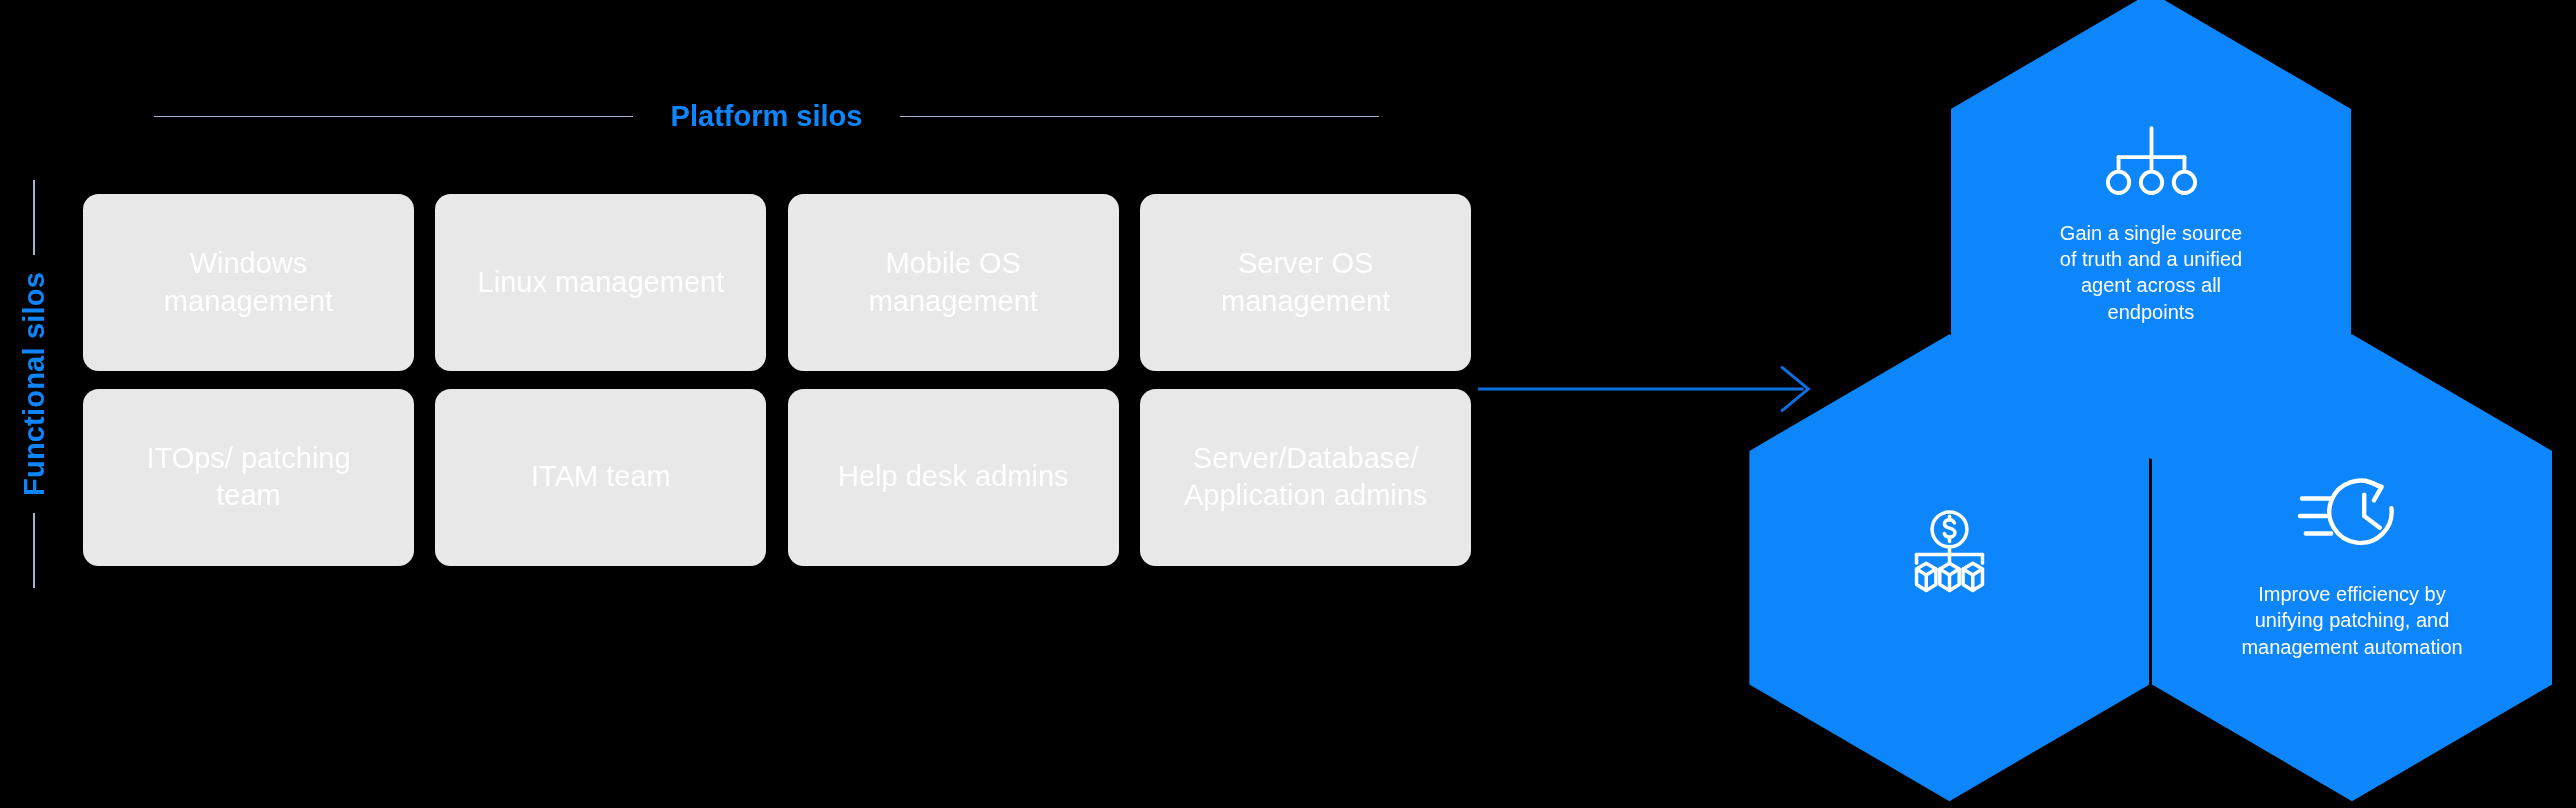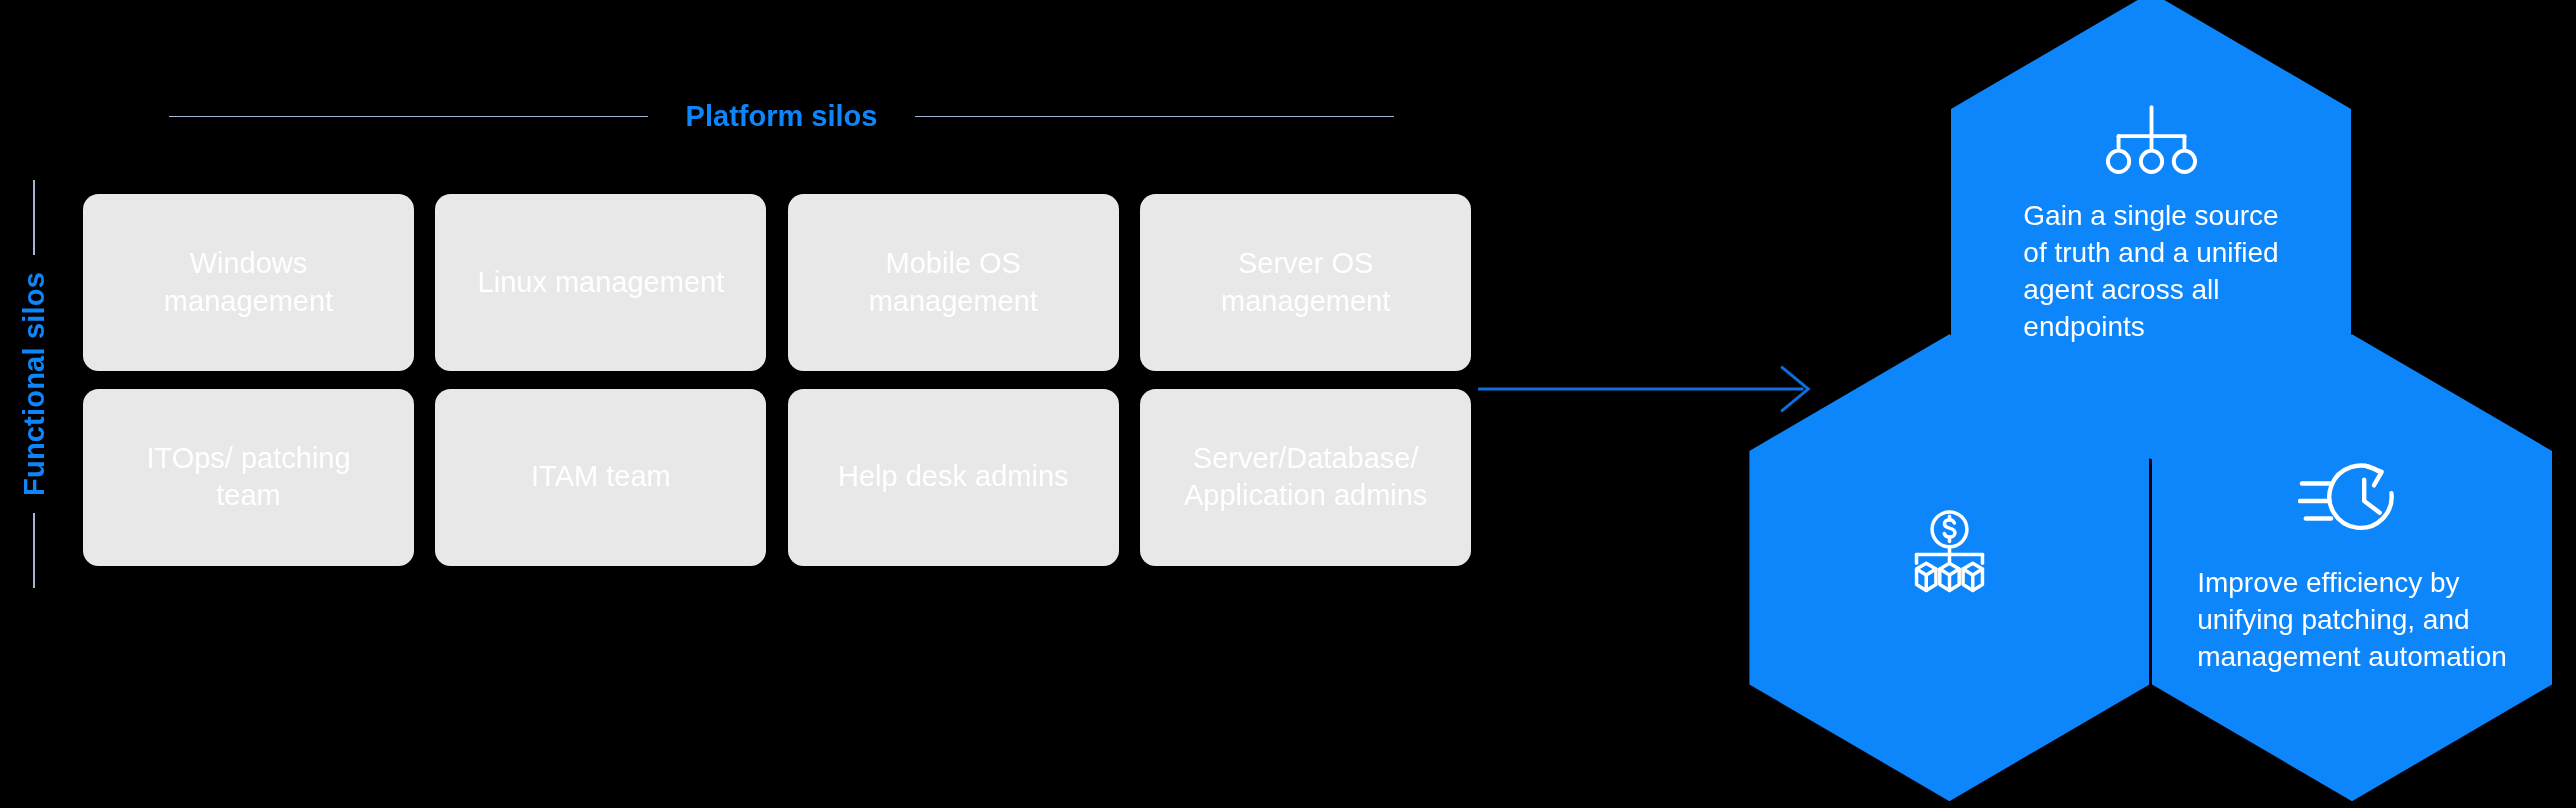--- a/index.html
+++ b/index.html
@@ -41,21 +41,21 @@
     font-size: 29px;
     font-weight: 700;
     letter-spacing: 0.2px;
     padding: 17.5px 0;
     white-space: nowrap;
   }
 
   
   #platform-axis {
     position: absolute;
-    left: 169px;
+    left: 154px;
     top: 97px;
     width: 1225px;
     height: 39px;
     display: flex;
     align-items: center;
     justify-content: center;
     gap: 16px;
   }
   .axis-rule-h {
     height: 1.9px;
@@ -128,22 +128,23 @@
     align-items: center;
     justify-content: center;
   }
   #hex-top    { left: 221px; top: 0px;   }
   #hex-left   { left: 19.4px;  top: 342px; }
   #hex-right  { left: 422px; top: 342px; }
 
   .hex-icon { margin-bottom: 19.4px; }
   .hex-text {
     color: #ffffff;
-    font-size: 28px;
+    font-size: 20px;
     line-height: 1.32;
+    text-align: center;
     max-width: 292px;
     white-space: pre-line;
   }
   #hex-right .hex-text { max-width: 321px; }
 </style>
 </head>
 <body>
 
 <div id="stage">
 

